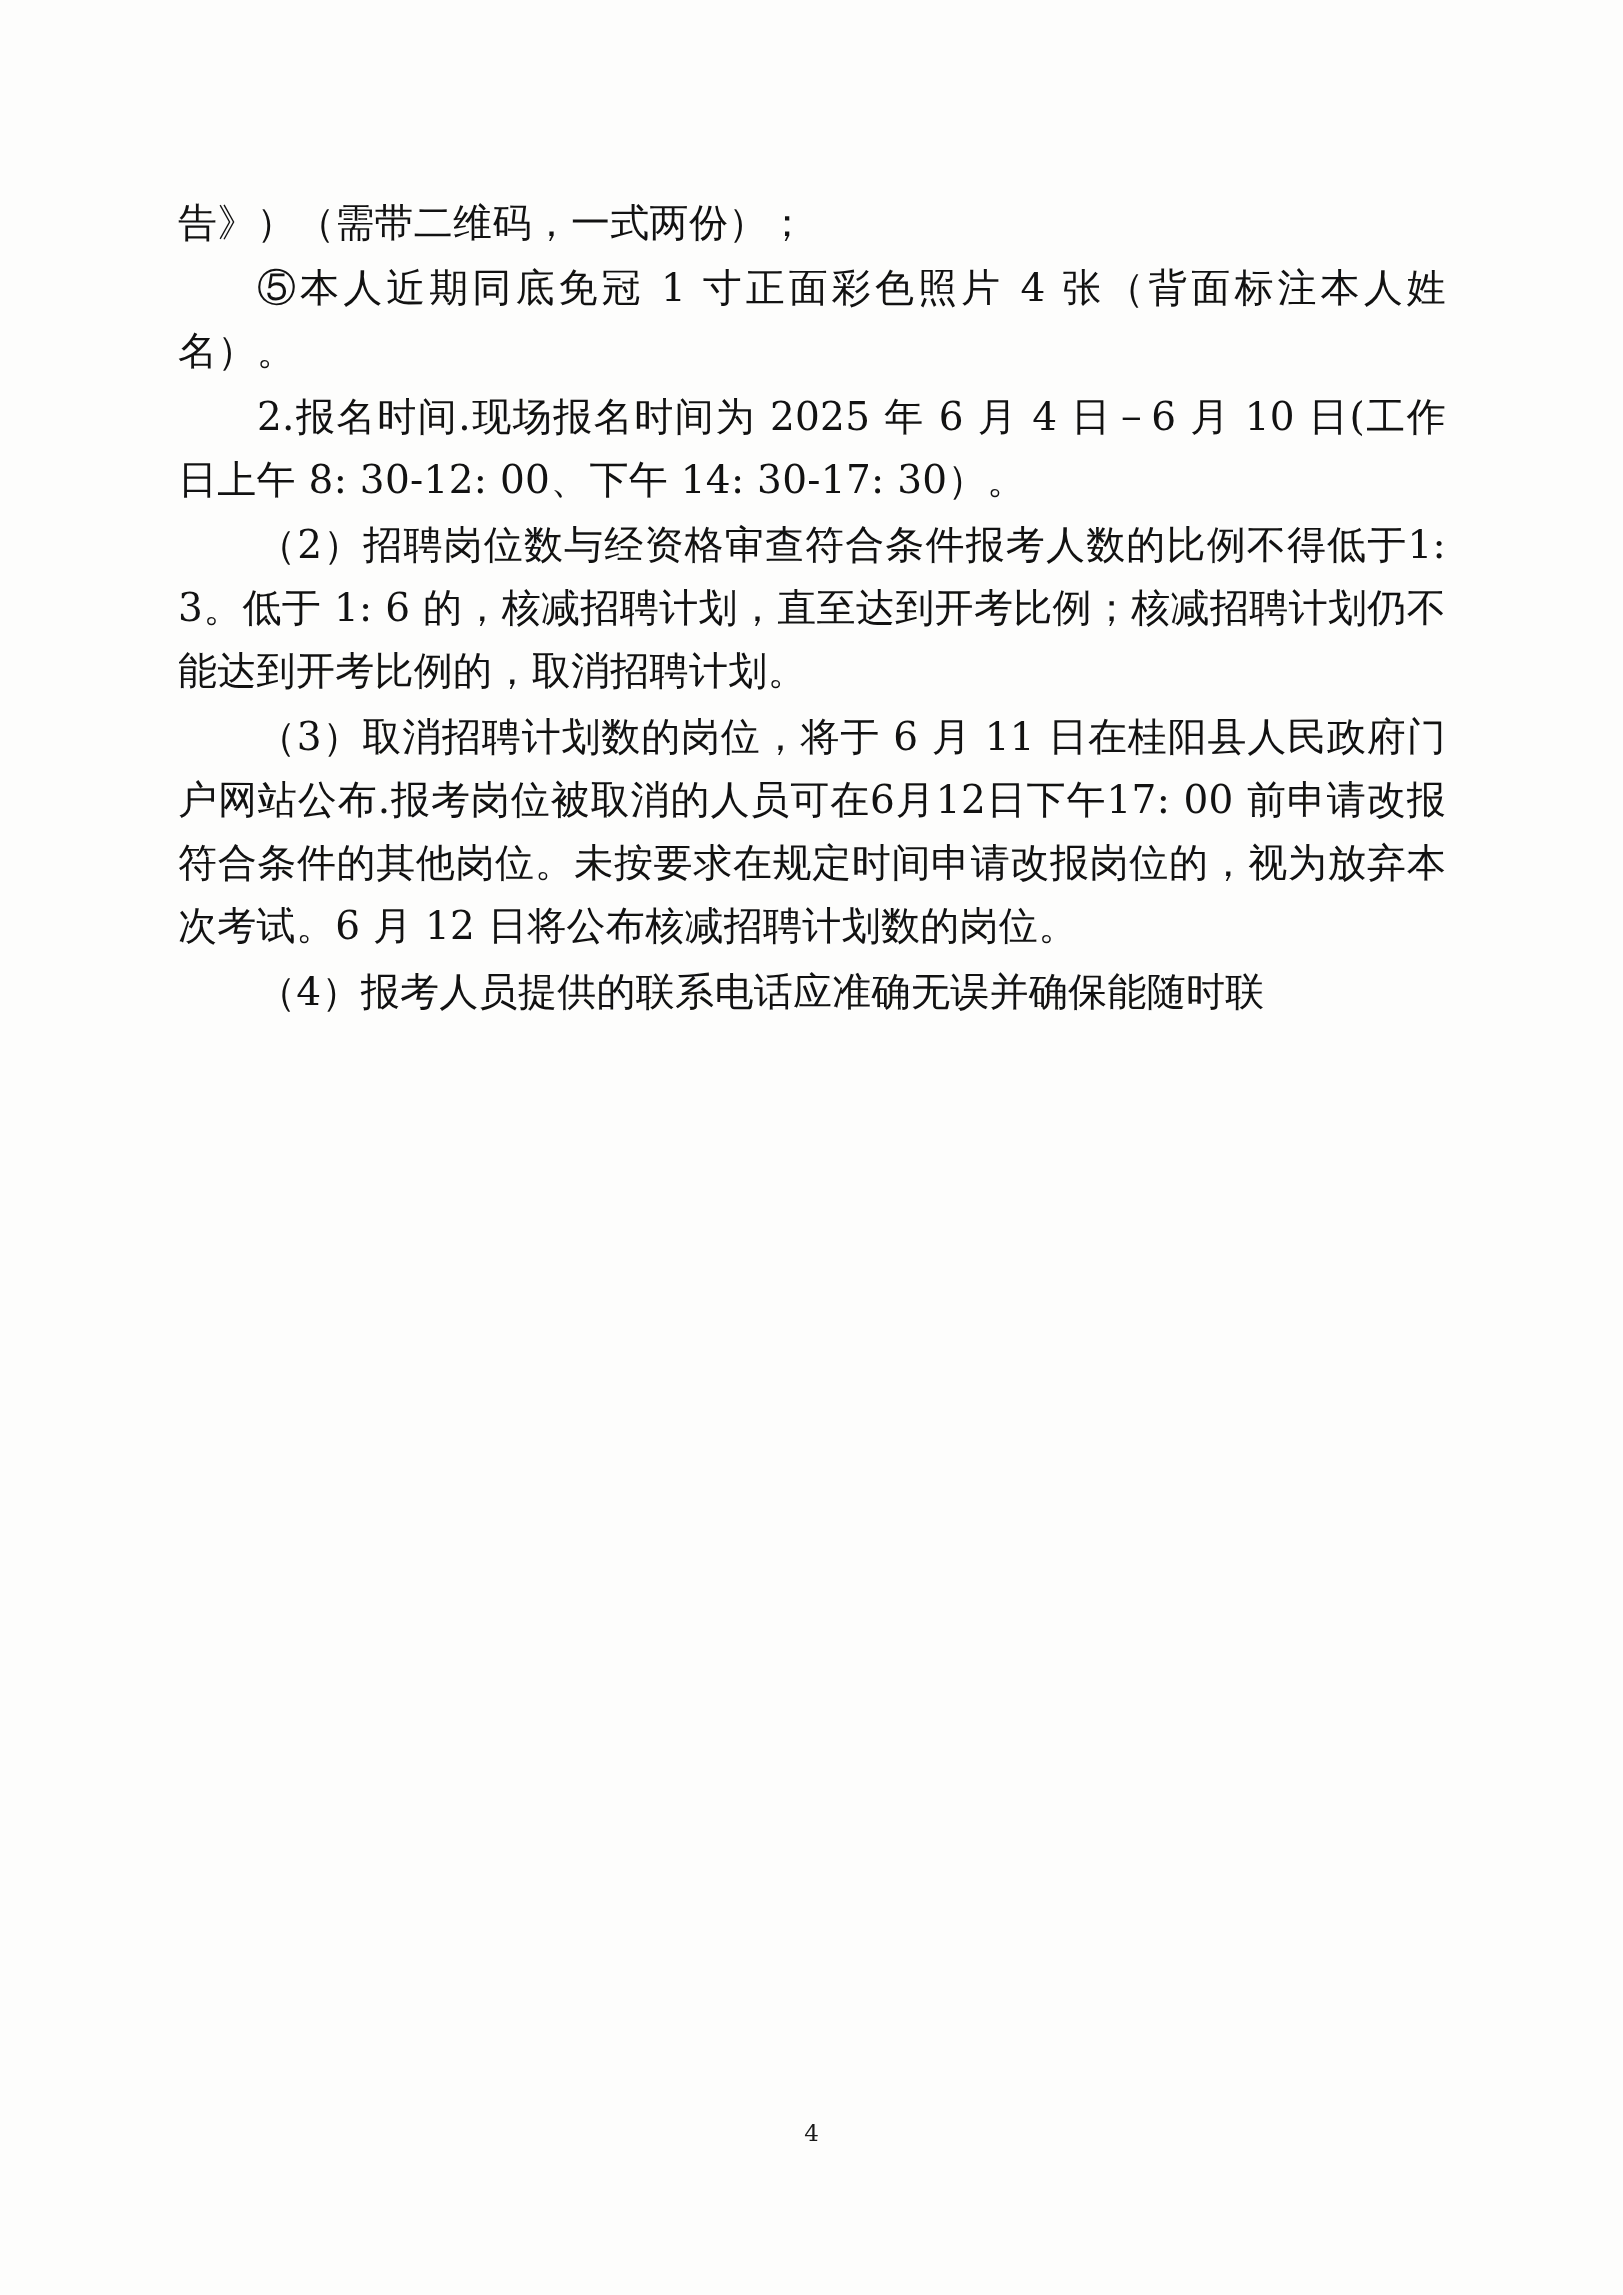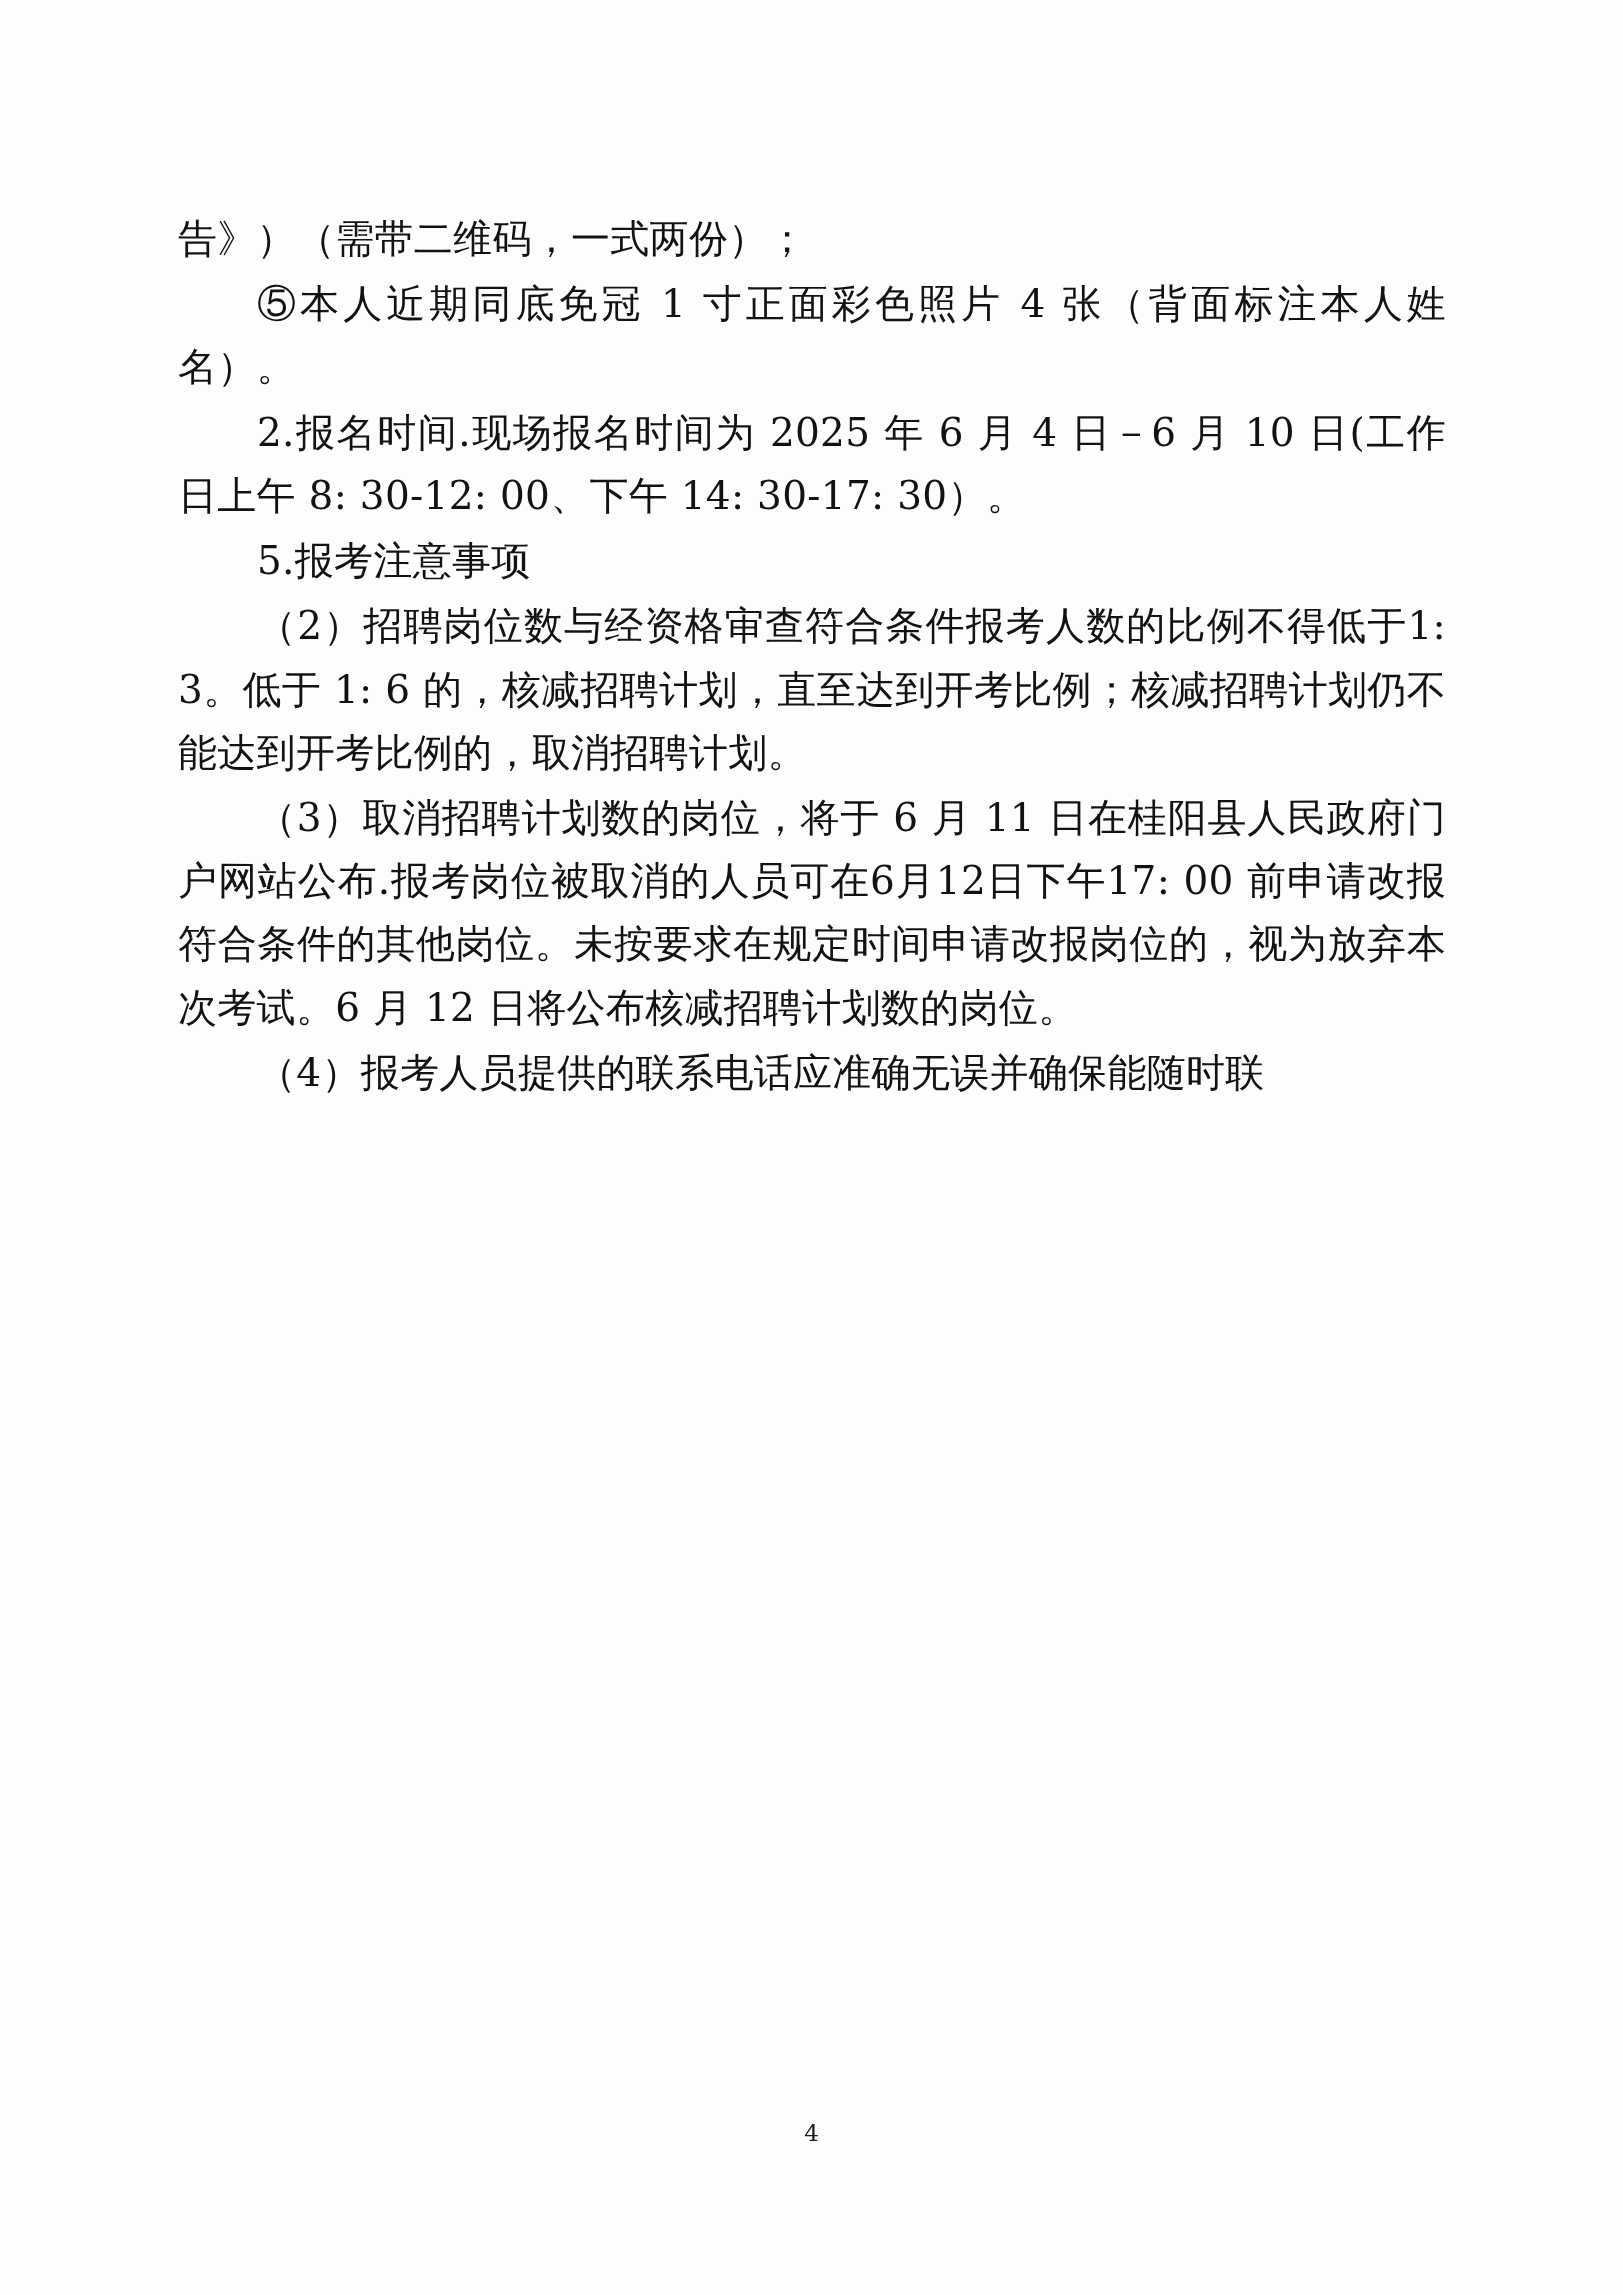--- a/index.html
+++ b/index.html
@@ -16,21 +16,21 @@
     overflow: hidden;
   }
   .page {
     position: absolute;
     inset: 0;
     background: #fdfdfc;
   }
   .content {
     position: absolute;
     left: 178px;
-    top: 207px;
+    top: 191px;
     width: 1268px;
   }
   .para {
     font-size: 39px;
     line-height: 1.62;
     letter-spacing: 0.3px;
     text-align: justify;
     text-justify: inter-ideograph;
     margin: 0 0 2.1px 0;
     color: #121212;
@@ -54,20 +54,19 @@
   }
 </style>
 </head>
 <body>
 
 <div class="page">
   <div class="content">
     <p class="para noindent">告》）（需带二维码，一式两份）；</p>
     <p class="para indent">⑤本人近期同底免冠 1 寸正面彩色照片 4 张（背面标注本人姓名）。</p>
     <p class="para indent">2.报名时间.现场报名时间为 2025 年 6 月 4 日－6 月 10 日(工作日上午 8: 30-12: 00、下午 14: 30-17: 30）。</p>
-    <p class="para indent">5.报考注意事项</p>
     <p class="para indent">（2）招聘岗位数与经资格审查符合条件报考人数的比例不得低于1: 3。低于 1: 6 的，核减招聘计划，直至达到开考比例；核减招聘计划仍不能达到开考比例的，取消招聘计划。</p>
     <p class="para indent">（3）取消招聘计划数的岗位，将于 6 月 11 日在桂阳县人民政府门户网站公布.报考岗位被取消的人员可在6月12日下午17: 00 前申请改报符合条件的其他岗位。未按要求在规定时间申请改报岗位的，视为放弃本次考试。6 月 12 日将公布核减招聘计划数的岗位。</p>
     <p class="para indent">（4）报考人员提供的联系电话应准确无误并确保能随时联</p>
   </div>
   <div class="pagenum">4</div>
 </div>
 
 
 </body></html>

